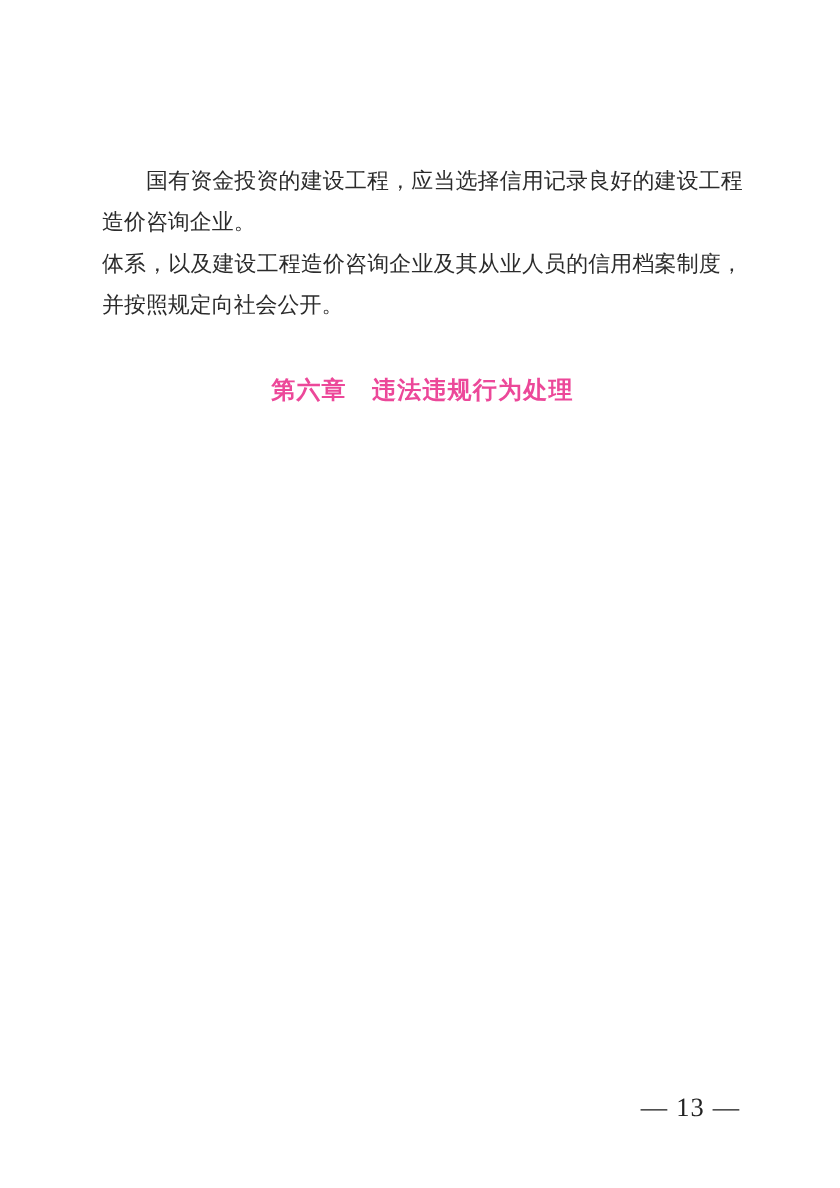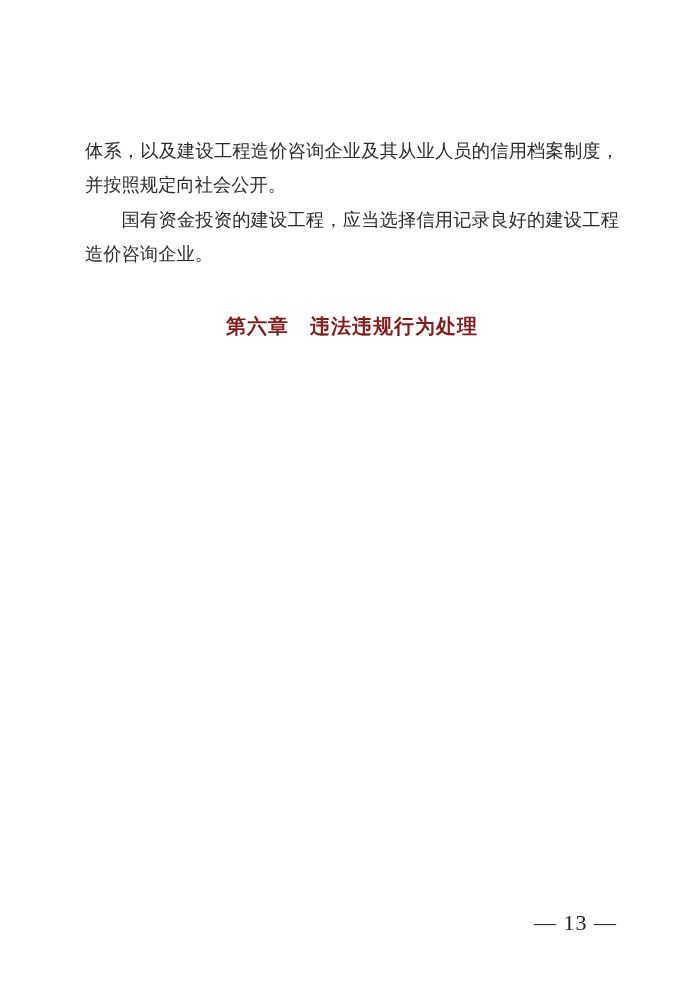--- a/index.html
+++ b/index.html
@@ -38,21 +38,21 @@
   .article-lead {
     font-family: "Liberation Sans", "DejaVu Sans", sans-serif;
     font-weight: 700;
     color: #161616;
     margin-right: 0.95em;
     letter-spacing: 0.5px;
   }
   .chapter-heading {
     font-family: "Liberation Sans", "DejaVu Sans", sans-serif;
     font-weight: 700;
-    color: #7f1d1d;
+    color: #ec4899;
     font-size: 20px;
     line-height: 38px;
     margin: 36px 0 6px 0;
     text-align: center;
     text-indent: 0;
     letter-spacing: 1px;
   }
   .page-footer {
     position: absolute;
     top: 910px;
@@ -61,18 +61,18 @@
     color: #222222;
     font-family: "Liberation Serif", "DejaVu Serif", serif;
     letter-spacing: 1px;
   }
 </style>
 </head>
 <body>
 
 <div class="page">
   <div class="content">
+      <p class="para body">国有资金投资的建设工程，应当选择信用记录良好的建设工程造价咨询企业。</p>
       <p class="para continuation">体系，以及建设工程造价咨询企业及其从业人员的信用档案制度，并按照规定向社会公开。</p>
-      <p class="para body">国有资金投资的建设工程，应当选择信用记录良好的建设工程造价咨询企业。</p>
       <div class="chapter-heading">第六章　违法违规行为处理</div>
     </div>
   <div class="page-footer">— 13 —</div>
 </div>
 
 </body></html>

